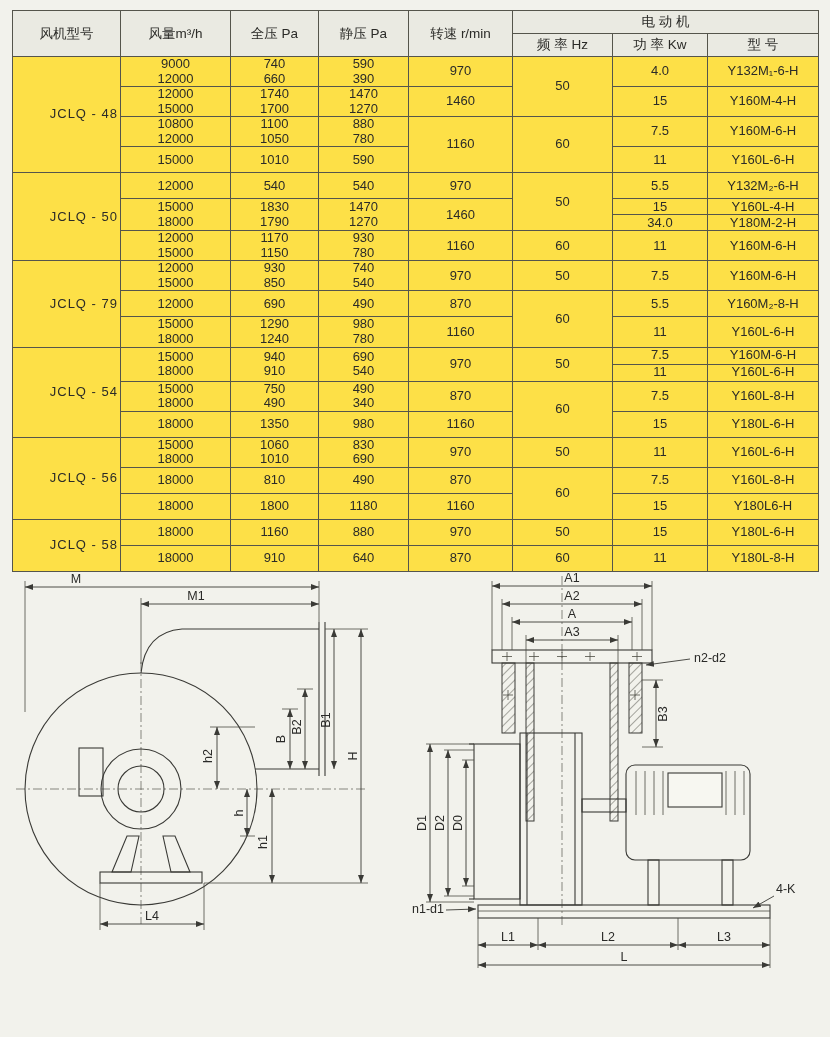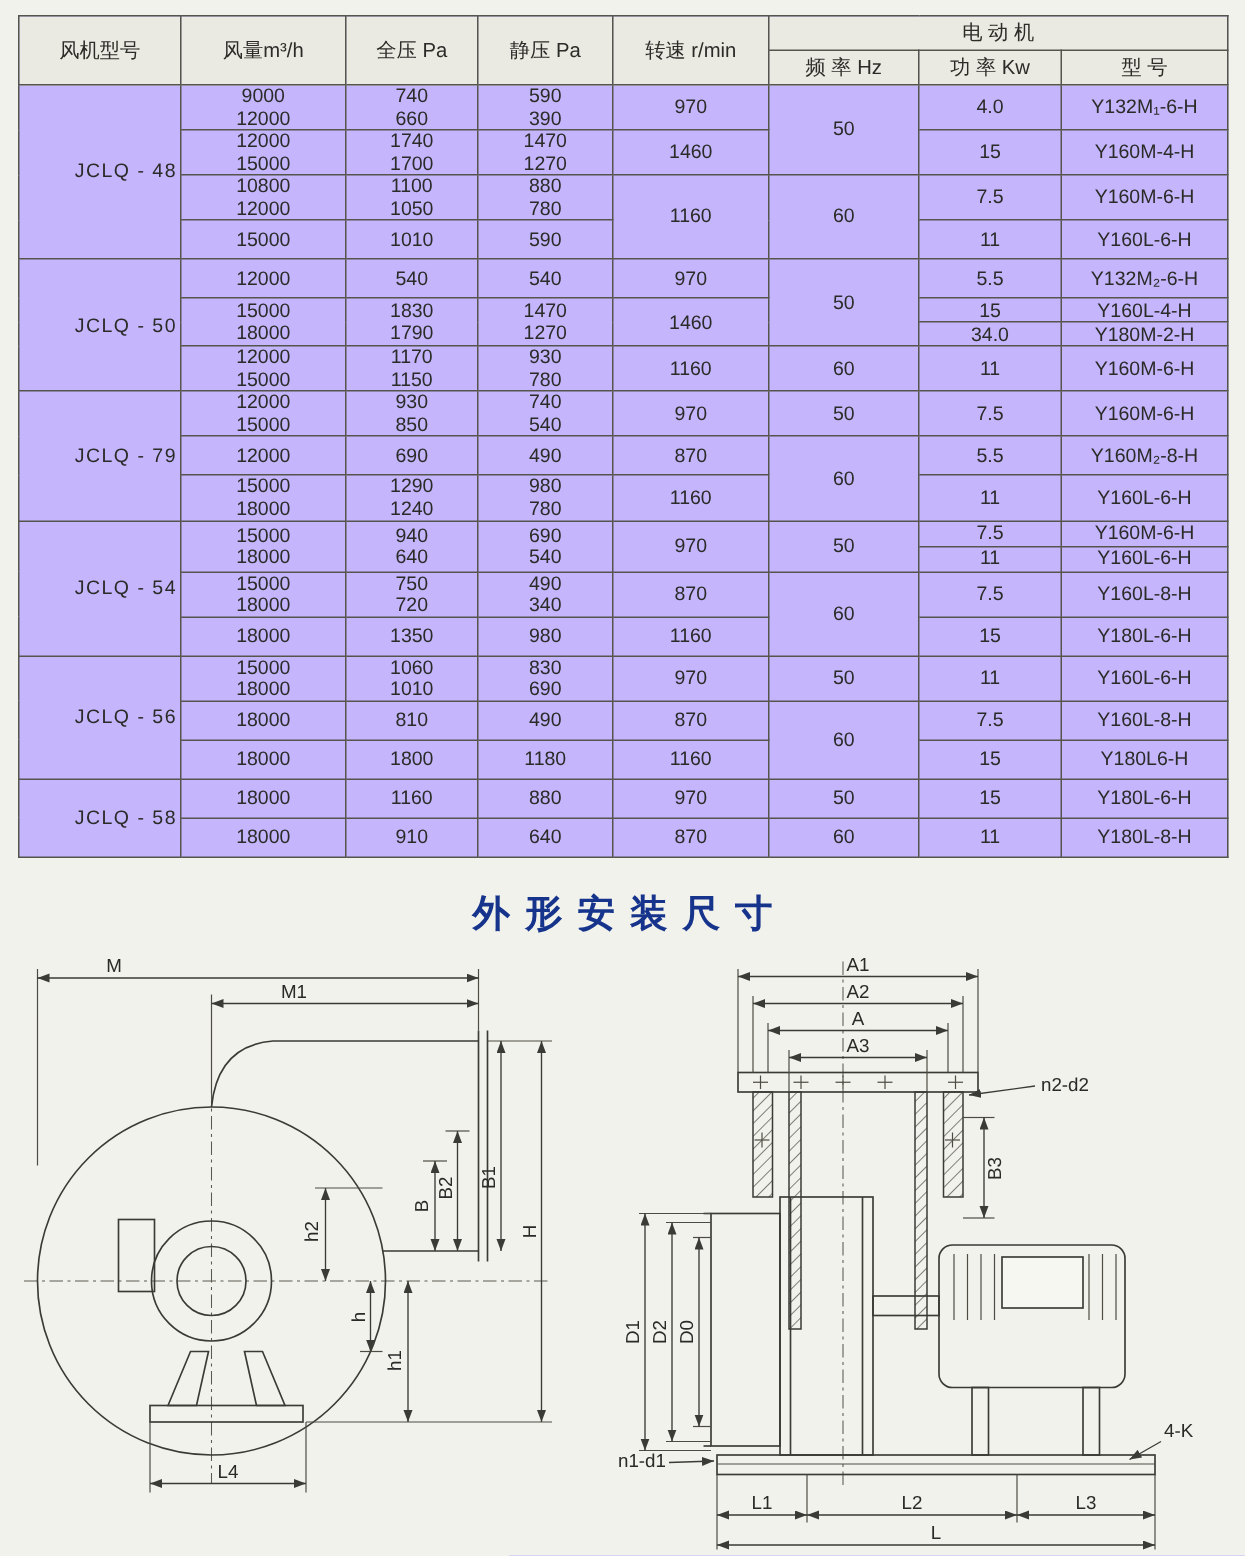--- a/index.html
+++ b/index.html
@@ -8,21 +8,21 @@
     width:830px; height:1037px; overflow:hidden;
     background:#f2f2ec;
     font-family:"Liberation Sans","DejaVu Sans",sans-serif;
     color:#2b2b28;
   }
   .page { width:830px; padding:10px 12px 6px; }
 
   
   table.spec {
     border-collapse:collapse; width:806px; table-layout:fixed;
-    font-size:13px; text-align:center; background:#c4b5fd;
+    font-size:13px; text-align:center; background:#fde047;
   }
   .spec th, .spec td {
     border:1px solid #55554c; padding:0 2px;
     line-height:1.12; vertical-align:middle;
   }
   .spec thead th {
     height:23px; font-weight:normal; font-size:13.5px; background:#eaeae2;
   }
   .spec td { white-space:pre-line; }
   .spec td.model-cell { letter-spacing:1px;text-align:right; }
@@ -187,37 +187,37 @@
 780</td>
           <td>1160</td>
           <td>11</td>
           <td>Y160L-6-H</td>
         </tr>
         <tr style="height: 17px;">
           <td rowspan="4" class="model-cell">JCLQ - 54</td>
           <td rowspan="2">15000
 18000</td>
           <td rowspan="2">940
-640</td>
+910</td>
           <td rowspan="2">690
 540</td>
           <td rowspan="2">970</td>
           <td rowspan="2">50</td>
           <td>7.5</td>
           <td>Y160M-6-H</td>
         </tr>
         <tr style="height: 17px;">
           <td>11</td>
           <td>Y160L-6-H</td>
         </tr>
         <tr style="height: 30px;">
           <td>15000
 18000</td>
           <td>750
-720</td>
+490</td>
           <td>490
 340</td>
           <td>870</td>
           <td rowspan="2">60</td>
           <td>7.5</td>
           <td>Y160L-8-H</td>
         </tr>
         <tr style="height: 26px;">
           <td>18000</td>
           <td>1350</td>
@@ -271,21 +271,20 @@
           <td>910</td>
           <td>640</td>
           <td>870</td>
           <td>60</td>
           <td>11</td>
           <td>Y180L-8-H</td>
         </tr>
       </tbody>
   </table>
 
-  <div class="section-title">外形安装尺寸</div>
 
   <div class="drawings">
 
     <svg width="392" height="382" viewBox="0 0 392 382">
       <defs>
         <marker id="ar" markerWidth="9" markerHeight="8" refX="8" refY="3" orient="auto-start-reverse" markerUnits="userSpaceOnUse">
           <path d="M0,0 L8,3 L0,6 Z" fill="#3a3a36"></path>
         </marker>
       </defs>
 

